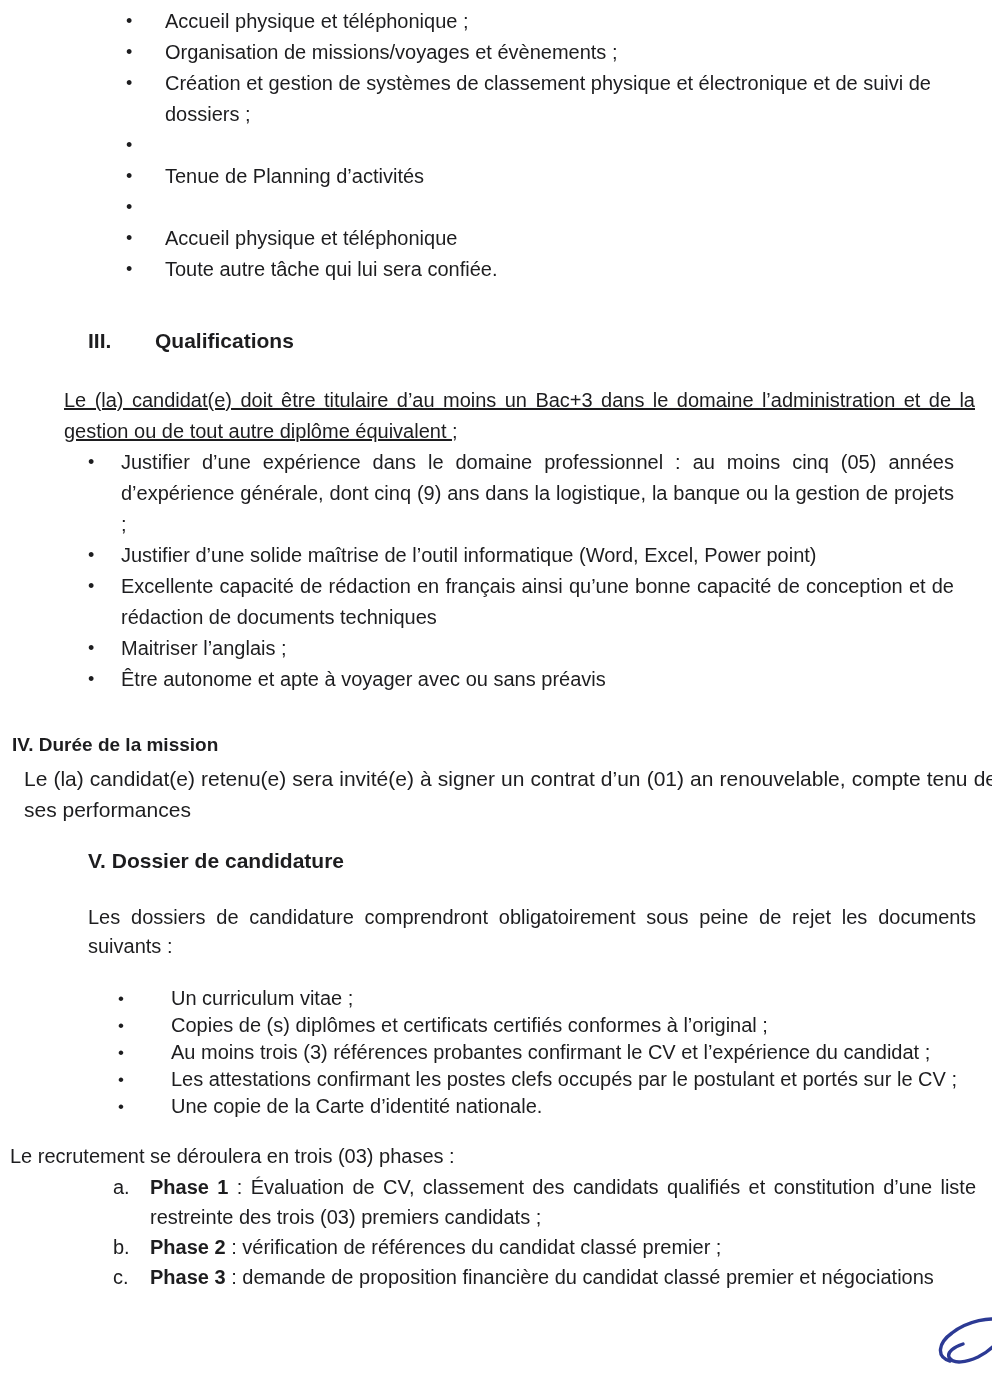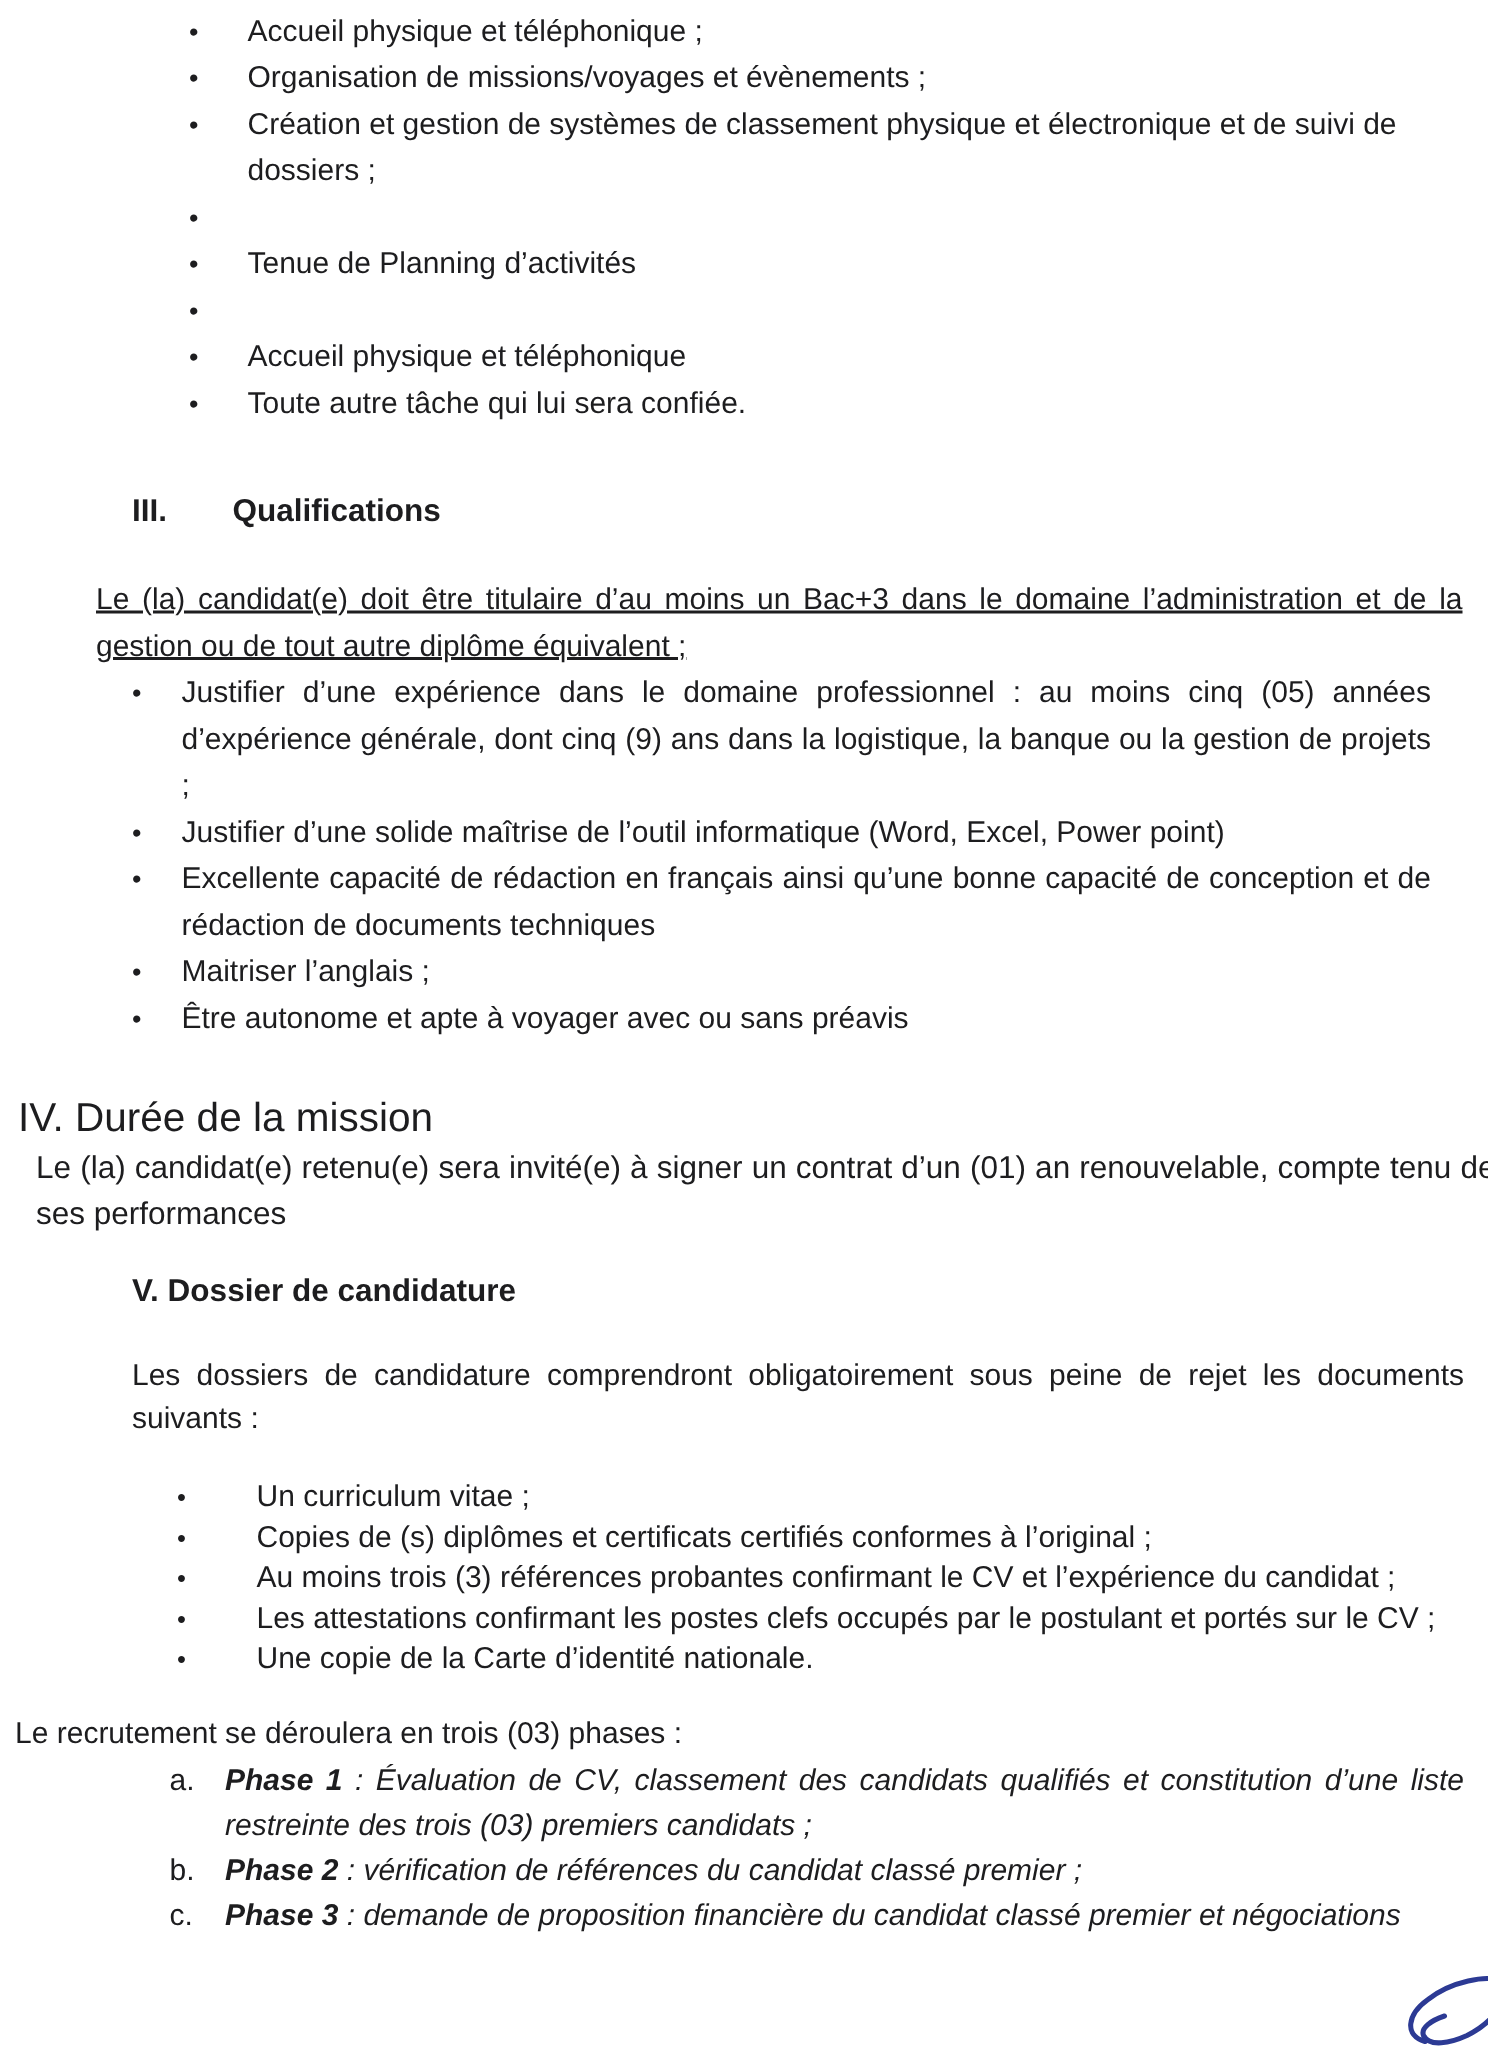--- a/index.html
+++ b/index.html
@@ -32,38 +32,38 @@
 
   
   .qual-intro{margin-top:32px;margin-left:64px;width:911px;font-size:20px;line-height:31px;text-align:justify;text-decoration:underline;}
 
   
   .qual-list{margin-left:88px;font-size:20px;line-height:31px;}
   .qual-list .marker{width:33px;font-size:18px;}
   .qual-list .li-text{width:833px;text-align:justify;}
 
   
-  .h-left{margin:38px 18px 6px 12px;font-size:27px;font-weight:normal;line-height:24px;}
+  .h-left{margin:38px 18px 6px 12px;font-size:19px;font-weight:bold;line-height:24px;}
   .dur-body{margin-left:24px;width:973px;font-size:21px;line-height:31px;text-align:justify;}
 
   
   .h-indent{margin:24px 0 0 88px;font-size:21px;font-weight:bold;line-height:24px;}
   .dossier-intro{margin-top:30px;margin-left:88px;width:888px;font-size:20px;line-height:29px;text-align:justify;}
 
   
   .dossier-list{margin-top:24px;margin-left:118px;font-size:20px;line-height:27px;}
   .dossier-list .marker{width:37px;font-size:17px;}
   .dossier-list .li-text{width:822px;text-align:justify;margin-left:16px;}
 
   
   .recruit-intro{margin-top:22px;margin-left:10px;font-size:20px;line-height:28px;}
   .phase-list{margin-top:2px;margin-left:113px;font-size:20px;line-height:30px;}
   .phase-list .phase{display:flex;align-items:flex-start;}
   .phase-letter{flex:0 0 37px;}
-  .phase-text{width:826px;text-align:justify;font-style:italic;}
+  .phase-text{width:826px;text-align:justify;}
   .phase-label{font-weight:bold;}
 
   
   .pen{position:absolute;right:-14px;bottom:6px;}
 </style>
 </head>
 <body>
 
 <div class="page">
 

